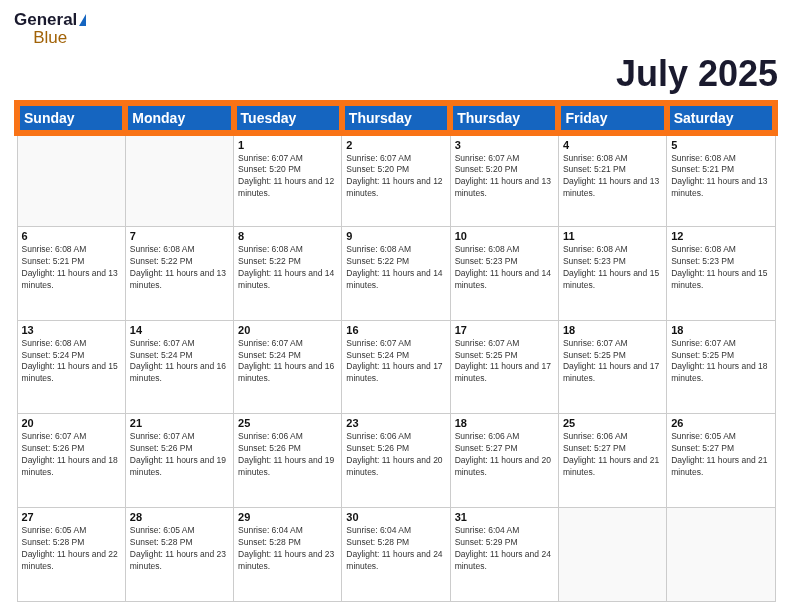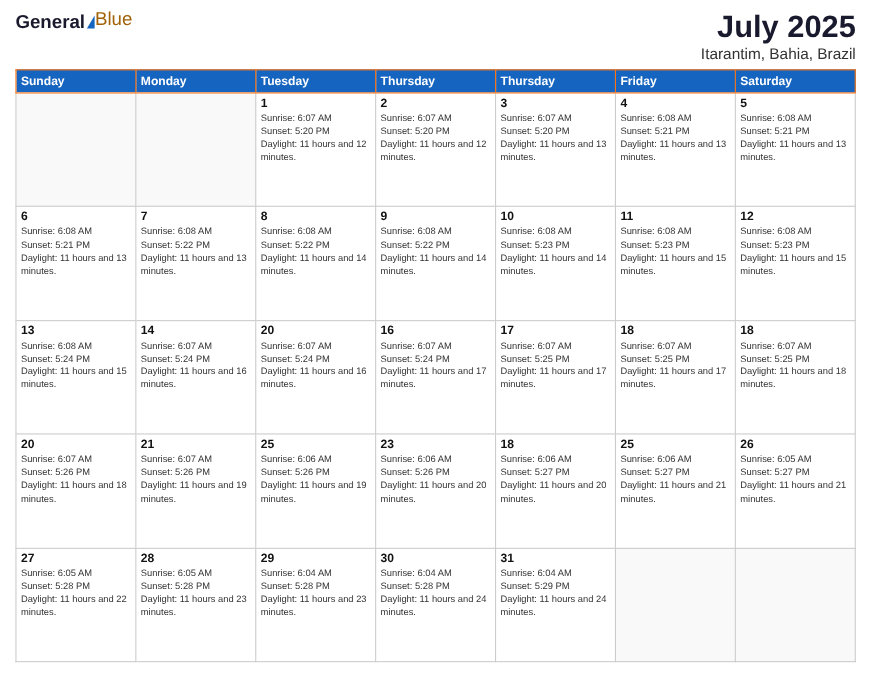--- a/index.html
+++ b/index.html
@@ -18,64 +18,65 @@
       flex-direction: column;
     }
     .header {
       display: flex;
       justify-content: space-between;
       align-items: flex-start;
       margin-bottom: 6px;
     }
     .logo {
       display: flex;
-      flex-direction: row;
-      align-items: flex-start;
+      flex-direction: column;
+      align-items: center;
     }
     .logo-triangle {
       display: inline-block;
       width: 0;
       height: 0;
       border-left: 7px solid transparent;
       border-bottom: 12px solid #1565c0;
       margin-left: 2px;
       vertical-align: middle;
     }
     .logo-row {
       display: flex;
       align-items: center;
     }
     .title-section {
       text-align: right;
     }
     .title-month {
-      font-size: 28px;
+      font-size: 36px;
       font-weight: bold;
       color: #1a1a2e;
       line-height: 1.1;
+      margin-top: 44px;
     }
     .title-location {
       font-size: 14px;
       color: #333;
     }
     .calendar {
       flex: 1;
       border: 1px solid #ccc;
       border-collapse: collapse;
       width: 100%;
       table-layout: fixed;
     }
     .calendar th {
       background-color: #1565c0;
       color: #fff;
-      font-size: 11px;
+      font-size: 14px;
       font-weight: bold;
       padding: 4px 4px;
       text-align: left;
-      border: 1px solid #f97316;
+      border: 6px solid #f97316;
       margin-top: 36px;
     }
     .calendar td {
       border: 1px solid #ccc;
       vertical-align: top;
       padding: 3px 4px;
       font-size: 9px;
       color: #333;
       height: 82px;
     }
@@ -102,21 +103,20 @@
   <div class="header">
     <div class="logo">
       <div class="logo-row">
         <span style="font-size:17px;font-weight:bold;color:#1a1a2e;">General</span>
         <span class="logo-triangle"></span>
       </div>
       <span style="font-size:17px;font-weight:normal;color:#a16207;margin-top:-2px;">Blue</span>
     </div>
     <div class="title-section">
       <div class="title-month">July 2025</div>
-      <div class="title-location">Itarantim, Bahia, Brazil</div>
     </div>
   </div>
 
   <table class="calendar">
     <thead>
       <tr>
         <th>Sunday</th>
         <th>Monday</th>
         <th>Tuesday</th>
         <th>Thursday</th>

